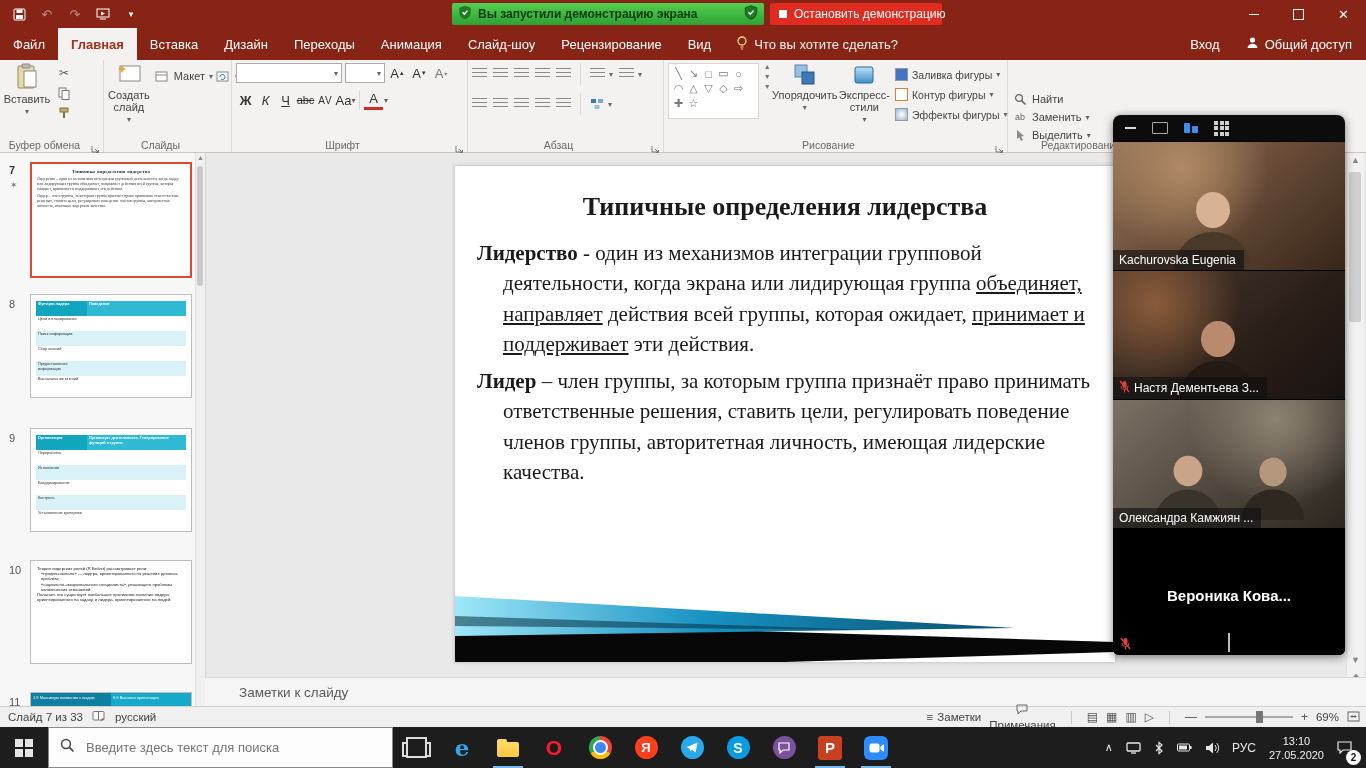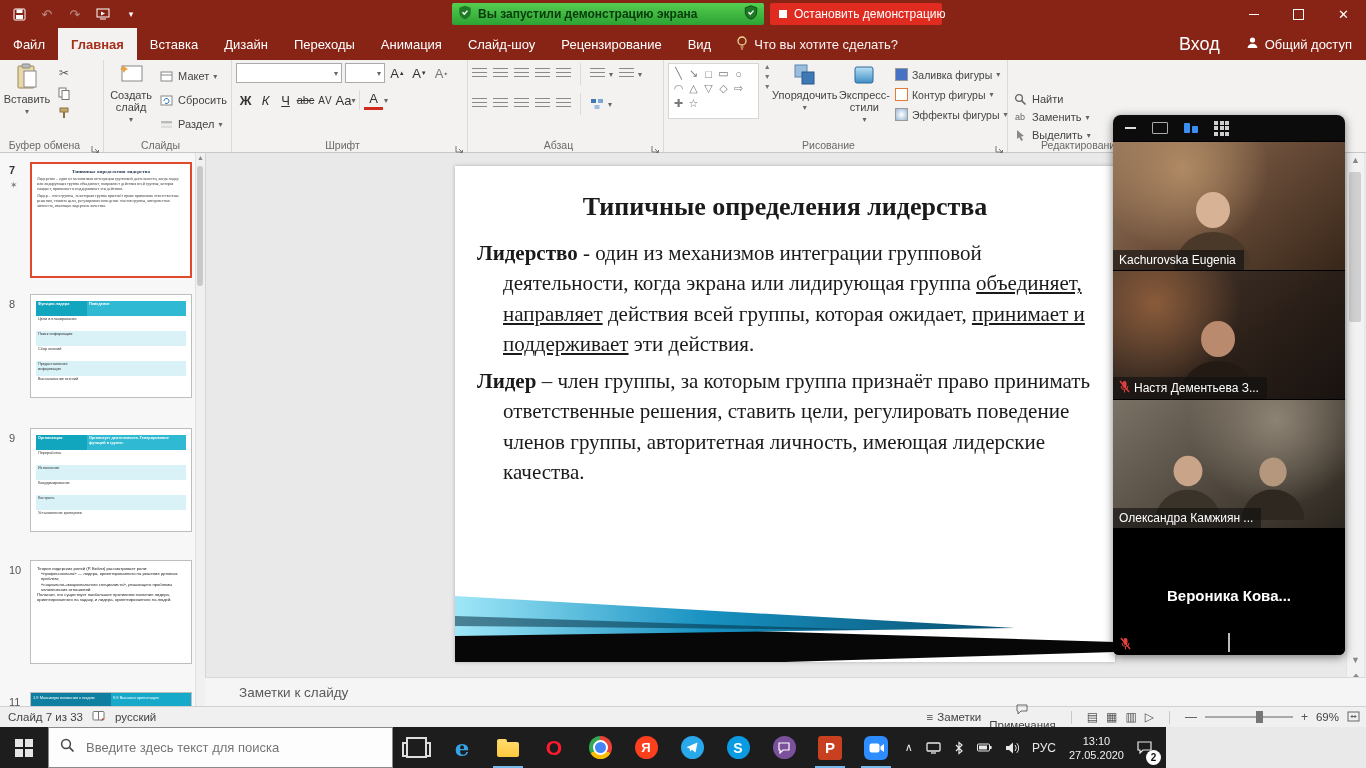--- a/index.html
+++ b/index.html
@@ -24,21 +24,21 @@
   .win-controls .wc{width:45px;height:28px;display:flex;align-items:center;justify-content:center;color:#fff;font-size:13px;}
   .wc .bar{width:10px;height:1px;background:#fff;}
   .wc .box{width:9px;height:9px;border:1px solid #fff;}
 
   
   .tabrow{position:absolute;top:28px;left:0;width:1366px;height:32px;background:#872416;display:flex;align-items:stretch;color:#fff;z-index:19;}
   .tab{display:flex;align-items:center;padding:0 13px;font-size:13px;white-space:nowrap;cursor:pointer;}
   .tab.active{background:#F3F2F1;color:#A5301C;font-weight:bold;}
   .tellme{display:flex;align-items:center;gap:6px;padding:0 12px;font-size:13px;opacity:.95;cursor:pointer;}
   .tabrow .spacer{flex:1;}
-  .signin{display:flex;align-items:center;padding:0 12px;font-size:18px;cursor:pointer;}
+  .signin{display:flex;align-items:center;padding:0 12px;font-size:13px;cursor:pointer;}
   .sharebtn{display:flex;align-items:center;gap:6px;padding:0 14px;font-size:13px;cursor:pointer;}
 
   
   .ribbon{position:absolute;top:60px;left:0;width:1366px;height:92px;background:#F3F2F1;border-bottom:1px solid #C9C6C4;z-index:5;}
   .grp{position:absolute;top:0;height:92px;border-right:1px solid #DCDAD8;box-sizing:border-box;}
   .grp-label{position:absolute;bottom:1px;left:0;right:14px;text-align:center;font-size:10.5px;color:#6a6a6a;white-space:nowrap;}
   .launcher{position:absolute;right:2px;bottom:2px;width:10px;height:10px;cursor:pointer;}
   .grp-body{position:absolute;top:3px;left:4px;right:4px;bottom:16px;}
   .bigbtn{display:flex;flex-direction:column;align-items:center;justify-content:flex-start;gap:2px;cursor:pointer;text-align:center;}
   .bigbtn .cap{font-size:11px;color:#444;line-height:12px;}
@@ -127,21 +127,21 @@
   .t4{background:#000;}
   .sil{position:absolute;bottom:0;width:90px;height:80px;}
   .sil .head{position:absolute;left:50%;top:2px;transform:translateX(-50%);width:34px;height:36px;border-radius:50%;background:#caa183;}
   .sil .body{position:absolute;left:50%;bottom:0;transform:translateX(-50%);width:78px;height:38px;border-radius:38px 38px 0 0;background:#33261c;}
   .t4 .center-name{position:absolute;top:58px;left:0;right:0;text-align:center;color:#fff;font-size:15px;font-weight:bold;}
   .zp-collapse{position:absolute;bottom:8px;left:50%;transform:translateX(-50%);cursor:pointer;}
   .zp-collapse .chev{border-color:#bbb;}
   .t4 .miclow{position:absolute;left:7px;bottom:5px;}
 
   
-  .taskbar{position:absolute;top:727px;left:0;width:1166px;height:41px;background:#1D1D1E;display:flex;align-items:center;z-index:60;}
+  .taskbar{position:absolute;top:727px;left:0;width:1366px;height:41px;background:#1D1D1E;display:flex;align-items:center;z-index:60;}
   .start{width:48px;height:41px;display:flex;align-items:center;justify-content:center;cursor:pointer;}
   .winlogo{display:grid;grid-template-columns:8px 8px;grid-auto-rows:8px;gap:2px;}
   .winlogo i{background:#E6E6E6;display:block;}
   .searchbox{width:345px;height:41px;background:#FDFDFD;border:1px solid #8a8a8a;box-sizing:border-box;
       display:flex;align-items:center;gap:9px;padding:0 11px;}
   .searchbox input{border:none;outline:none;background:transparent;font-size:13px;color:#555;width:290px;font-family:"Liberation Sans",sans-serif;}
   .tb-icon{width:46px;height:41px;display:flex;align-items:center;justify-content:center;position:relative;cursor:pointer;}
   .tb-icon.open::after{content:"";position:absolute;bottom:0;left:8px;right:8px;height:2px;background:#76B9ED;}
   .cir{width:23px;height:23px;border-radius:50%;display:flex;align-items:center;justify-content:center;font-weight:bold;}
   .chrome{background:conic-gradient(#EA4335 0 120deg,#FBBC05 0 240deg,#34A853 0 360deg);position:relative;}
@@ -292,21 +292,21 @@
     <div class="grp" style="left:104px;width:128px;">
       <div class="grp-body" style="display:flex;gap:4px;">
         <div class="bigbtn" style="width:52px;">
           <svg width="26" height="24" viewBox="0 0 26 24">
               <rect x="4" y="3" width="20" height="15" fill="#fff" stroke="#888"></rect>
               <path d="M6 2l1.3 2.6L10 6l-2.7 1.4L6 10 4.7 7.4 2 6l2.7-1.4z" fill="#E8A33D"></path>
             </svg>
           <span class="cap">Создать слайд</span>
           <span class="car">▾</span>
         </div>
-        <div style="display:flex;flex-direction:column;gap:2px;padding-top:2px;">
+        <div style="display:flex;flex-direction:row;gap:2px;padding-top:2px;">
           <div class="smallbtn">
             <span class="icon16">
                 <svg width="13" height="11" viewBox="0 0 13 11">
                   <rect x="1" y="1" width="11" height="9" fill="#fff" stroke="#888"></rect>
                   <line x1="1" y1="4" x2="12" y2="4" stroke="#888"></line>
                 </svg>
               </span>
             <span>Макет</span>
               <span class="car">▾</span>
           </div>

